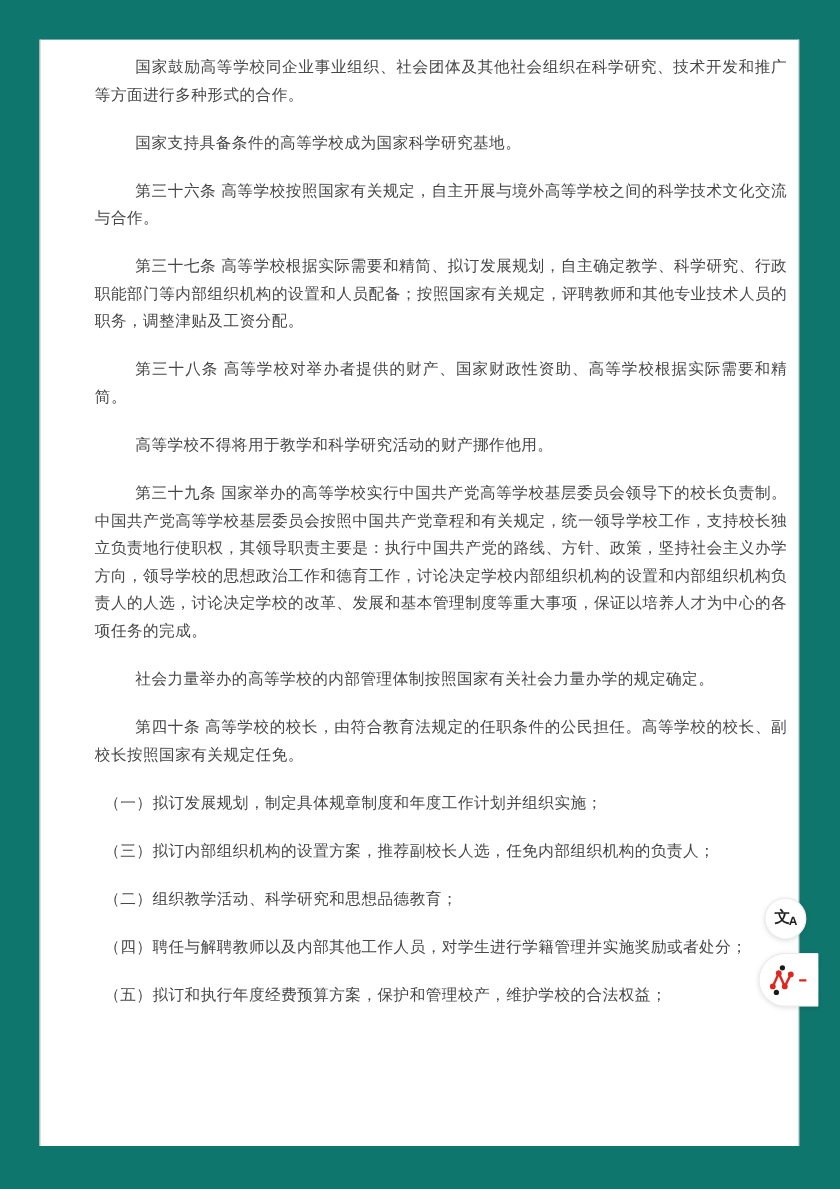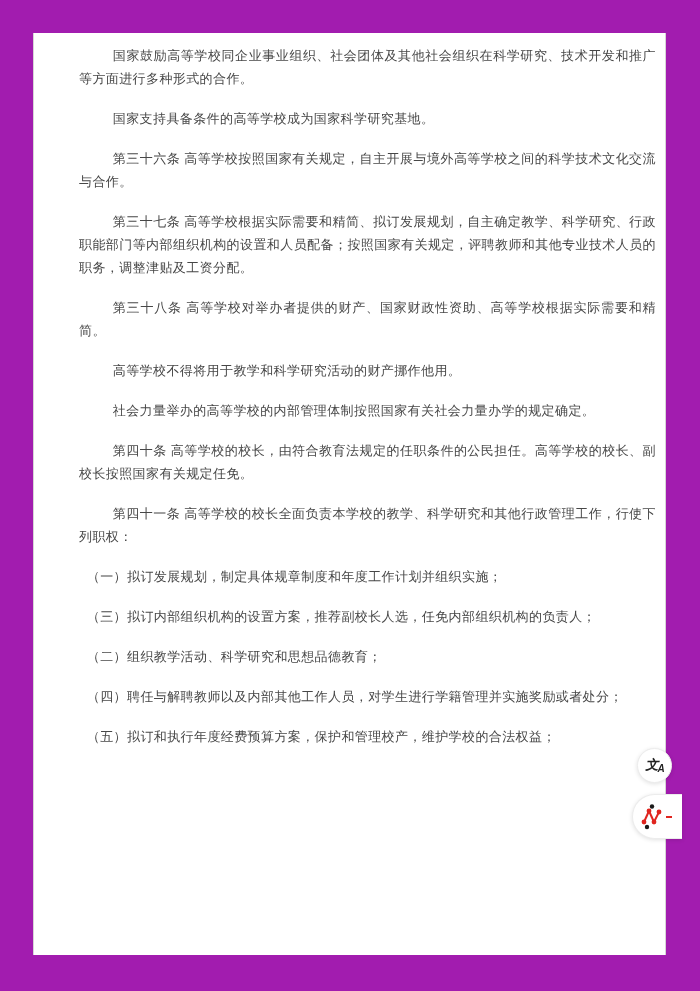--- a/index.html
+++ b/index.html
@@ -2,21 +2,21 @@
 <html lang="zh"><head>
 <meta charset="utf-8">
 <style>
   * { margin: 0; padding: 0; box-sizing: border-box; }
   html, body {
     width: 700px; height: 991px;
     background: #ffffff;
     font-family: "Liberation Sans", "DejaVu Sans", sans-serif;
     overflow: hidden;
   }
-  .page-wrap { position: relative; width: 700px; height: 991px; background: #a21caf; }
+  .page-wrap { position: relative; width: 700px; height: 991px; background: #0f766e; }
 
   
   .doc-frame {
     position: absolute;
     left: 33px; top: 33px;
     width: 633px; height: 922px;
     background: #ffffff;
     border-left: 1px solid #d6d6d6;
     border-right: 1px solid #d6d6d6;
     padding: 11px 9px 0 45px;
@@ -41,21 +41,20 @@
     border: 1px solid #ececec;
     box-shadow: 0 1px 4px rgba(0,0,0,0.12);
     display: flex; align-items: center; justify-content: center;
     cursor: pointer;
     z-index: 5;
   }
   .btn-translate {
     left: 637px; top: 748px;
     width: 35px; height: 35px;
     border-radius: 50%;
-    font-style: italic;
   }
   .btn-graph {
     left: 632px; top: 794px;
     width: 50px; height: 45px;
     border-radius: 23px 0 0 23px;
     border-right: none;
     justify-content: flex-start;
     padding-left: 7px;
   }
   .translate-glyph {
@@ -69,23 +68,23 @@
 
 <div class="page-wrap">
 
   <div class="doc-frame">
     <p class="body">国家鼓励高等学校同企业事业组织、社会团体及其他社会组织在科学研究、技术开发和推广等方面进行多种形式的合作。</p>
     <p class="body">国家支持具备条件的高等学校成为国家科学研究基地。</p>
     <p class="body">第三十六条 高等学校按照国家有关规定，自主开展与境外高等学校之间的科学技术文化交流与合作。</p>
     <p class="body">第三十七条 高等学校根据实际需要和精简、拟订发展规划，自主确定教学、科学研究、行政职能部门等内部组织机构的设置和人员配备；按照国家有关规定，评聘教师和其他专业技术人员的职务，调整津贴及工资分配。</p>
     <p class="body">第三十八条 高等学校对举办者提供的财产、国家财政性资助、高等学校根据实际需要和精简。</p>
     <p class="body">高等学校不得将用于教学和科学研究活动的财产挪作他用。</p>
+    <p class="body">第三十九条 国家举办的高等学校实行中国共产党高等学校基层委员会领导下的校长负责制。中国共产党高等学校基层委员会按照中国共产党章程和有关规定，统一领导学校工作，支持校长独立负责地行使职权，其领导职责主要是：执行中国共产党的路线、方针、政策，坚持社会主义办学方向，领导学校的思想政治工作和德育工作，讨论决定学校内部组织机构的设置和内部组织机构负责人的人选，讨论决定学校的改革、发展和基本管理制度等重大事项，保证以培养人才为中心的各项任务的完成。</p>
     <p class="body">社会力量举办的高等学校的内部管理体制按照国家有关社会力量办学的规定确定。</p>
     <p class="body">第四十条 高等学校的校长，由符合教育法规定的任职条件的公民担任。高等学校的校长、副校长按照国家有关规定任免。</p>
-    <p class="body">第四十一条 高等学校的校长全面负责本学校的教学、科学研究和其他行政管理工作，行使下列职权：</p>
     <p class="item">（一）拟订发展规划，制定具体规章制度和年度工作计划并组织实施；</p>
     <p class="item">（三）拟订内部组织机构的设置方案，推荐副校长人选，任免内部组织机构的负责人；</p>
     <p class="item">（二）组织教学活动、科学研究和思想品德教育；</p>
     <p class="item">（四）聘任与解聘教师以及内部其他工作人员，对学生进行学籍管理并实施奖励或者处分；</p>
     <p class="item">（五）拟订和执行年度经费预算方案，保护和管理校产，维护学校的合法权益；</p>
 
   </div>
 
   <div class="float-btn btn-translate">
     <span class="translate-glyph"><span>文</span><span class="small-a">A</span></span>

